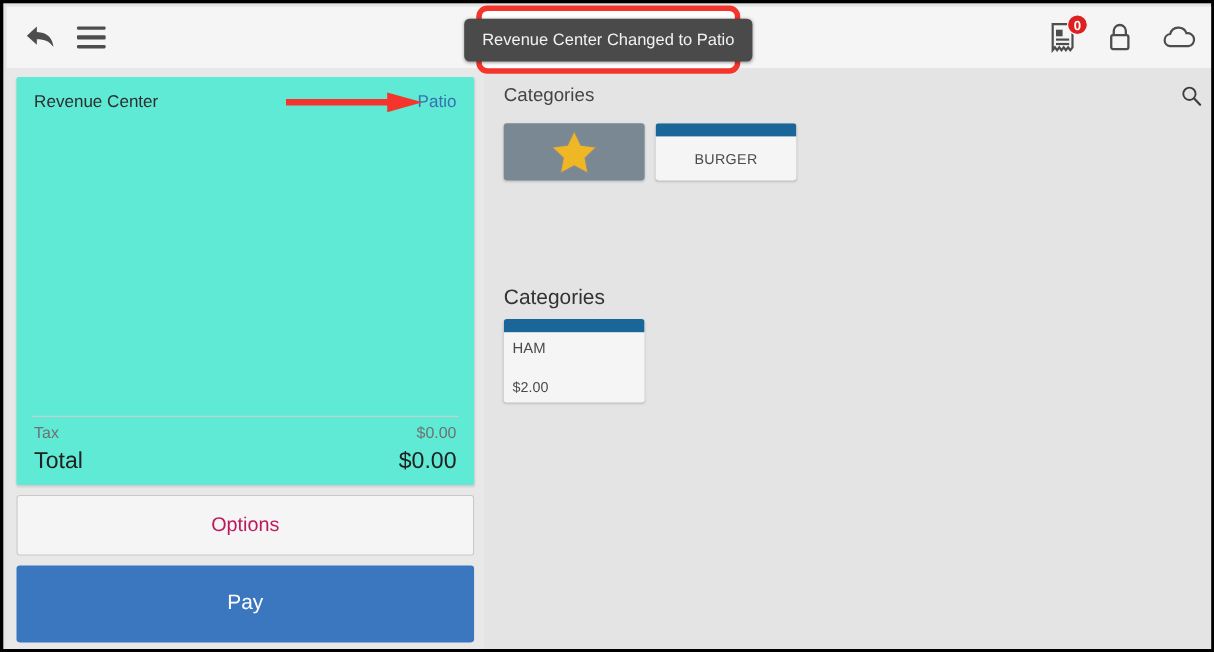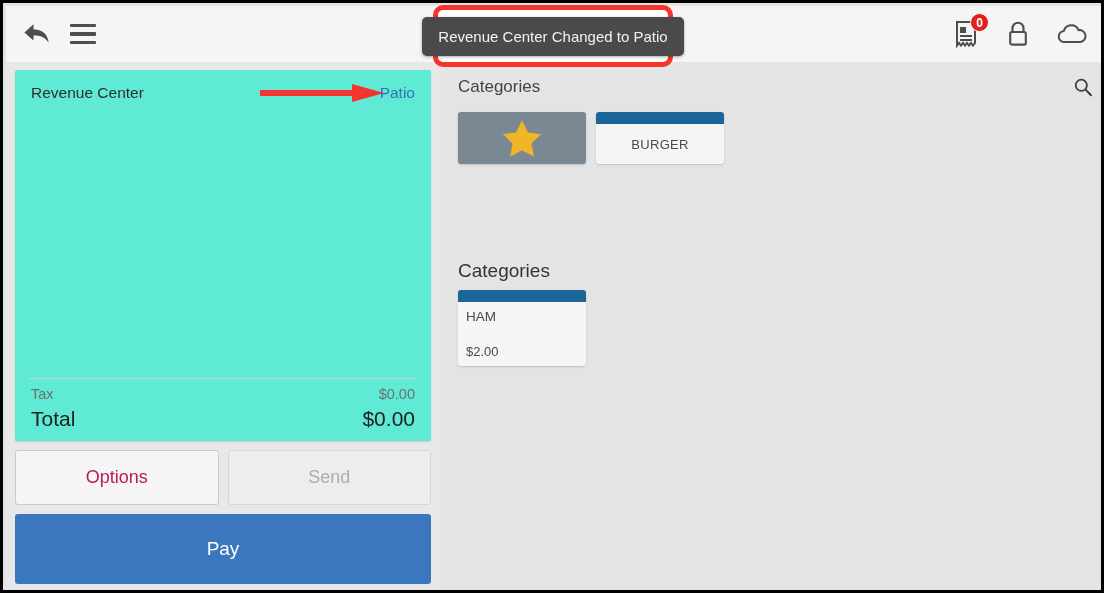--- a/index.html
+++ b/index.html
@@ -428,21 +428,20 @@
         </div>
         <div class="total-row grand-row">
           <div class="lbl">Total</div>
           <div class="val">$0.00</div>
         </div>
       </div>
     </div>
 
     <div class="btn-row">
       <div class="btn btn-secondary">Options</div>
-      <div class="btn btn-disabled">Send</div>
     </div>
 
     <div class="btn-pay">Pay</div>
   </div>
 
   <div class="right-panel">
 
     <div class="section-head">
       <div class="section-title">Categories</div>
       <div class="search-icon-btn">

